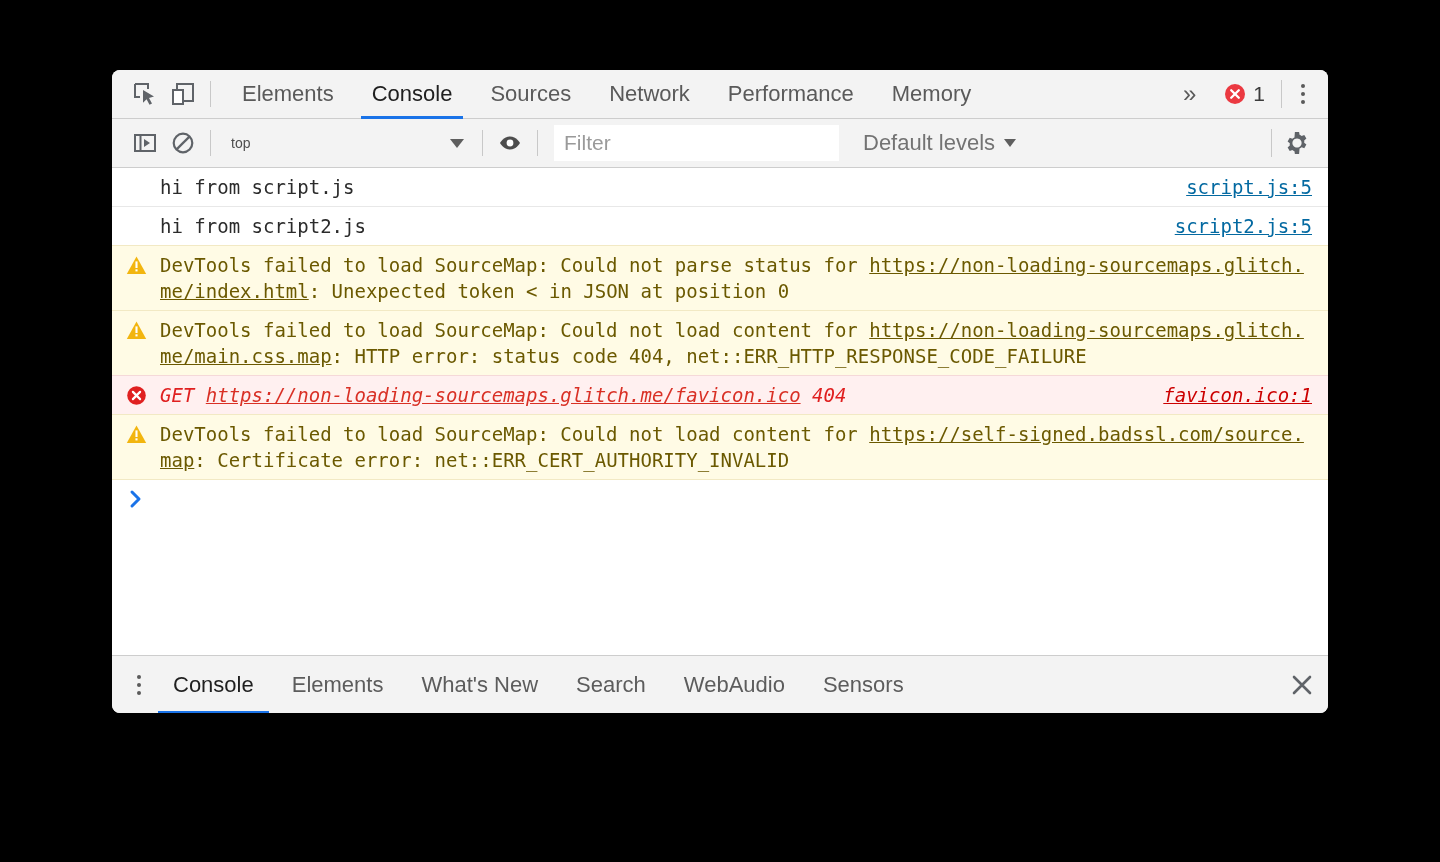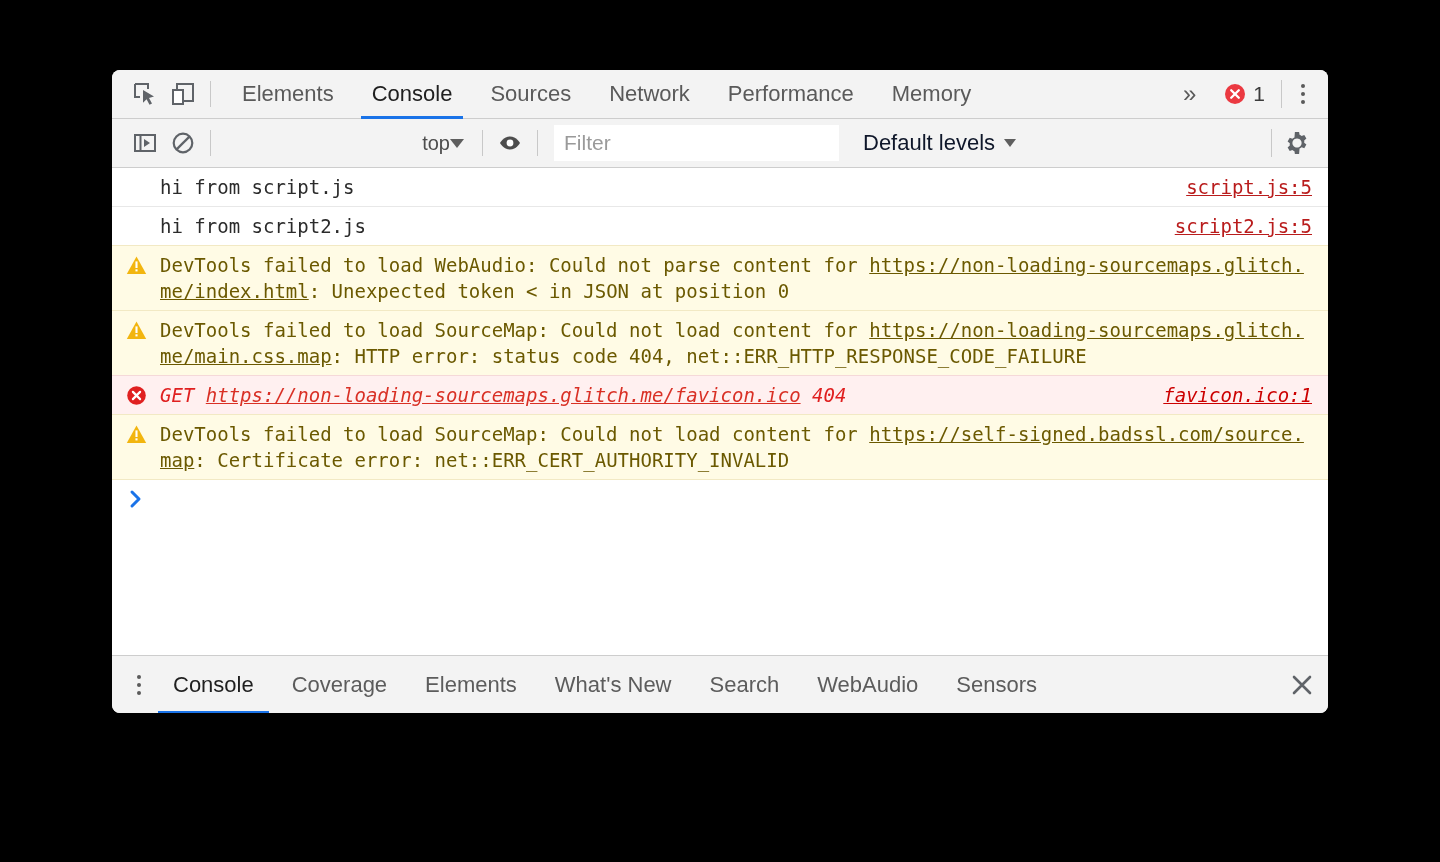--- a/index.html
+++ b/index.html
@@ -178,24 +178,23 @@
   #context-select {
     display: flex;
     align-items: center;
     width: 255px;
     height: 36px;
     padding: 0 10px 0 12px;
     box-sizing: border-box;
     cursor: default;
   }
   #context-select .label {
-    font-size: 20px;
+    font-size: 14px;
     color: #4d4d4d;
     flex: 1;
-    text-align: right;
   }
   .caret {
     width: 0;
     height: 0;
     border-left: 7px solid transparent;
     border-right: 7px solid transparent;
     border-top: 9px solid #5e5e5e;
   }
   #filter-input {
     width: 285px;
@@ -215,21 +214,21 @@
     display: flex;
     align-items: center;
     gap: 9px;
     height: 36px;
     padding: 0 12px;
     margin-left: 12px;
     cursor: default;
   }
   #levels-select .label {
     font-size: 22px;
-    color: #0f172a;
+    color: #737373;
     white-space: nowrap;
   }
   .caret-sm {
     width: 0;
     height: 0;
     border-left: 6px solid transparent;
     border-right: 6px solid transparent;
     border-top: 8px solid #5e5e5e;
   }
   #toolbar-right {
@@ -286,21 +285,21 @@
     word-break: break-all;
   }
   .msg.log .text { color: #2b2b2b; }
   .msg.warn .text { color: #6b5900; }
   .msg.err .text { color: #e02020; }
   .msg .src {
     position: absolute;
     right: 16px;
     top: 6px;
     text-decoration: underline;
-    color: #b91c1c;
+    color: #0369a1;
     white-space: nowrap;
     cursor: pointer;
   }
   .msg.err .src { color: #c00; margin-left: 44px; }
   .warn-link { color: #6b5900; text-decoration: underline; }
   .err-link { color: #d93025; text-decoration: underline; }
 
   
   #prompt-row {
     display: flex;
@@ -488,21 +487,21 @@
     </div>
 
     <div class="msg warn">
       <div class="gutter">
         <svg width="21" height="21" viewBox="0 0 21 21">
           <path d="M10.5 1.6 L20.2 19 H0.8 Z" fill="#f2b50f"></path>
           <rect x="9.45" y="6.4" width="2.1" height="6.6" fill="#ffffff"></rect>
           <rect x="9.45" y="14.3" width="2.1" height="2.1" fill="#ffffff"></rect>
         </svg>
       </div>
-      <div class="text"><span>DevTools failed to load WebAudio: Could not parse content for </span><span class="warn-link">https://non-loading-sourcemaps.glitch.me/index.html</span><span>: Unexpected token &lt; in JSON at position 0</span></div>
+      <div class="text"><span>DevTools failed to load SourceMap: Could not parse status for </span><span class="warn-link">https://non-loading-sourcemaps.glitch.me/index.html</span><span>: Unexpected token &lt; in JSON at position 0</span></div>
     </div>
 
     <div class="msg warn">
       <div class="gutter">
         <svg width="21" height="21" viewBox="0 0 21 21">
           <path d="M10.5 1.6 L20.2 19 H0.8 Z" fill="#f2b50f"></path>
           <rect x="9.45" y="6.4" width="2.1" height="6.6" fill="#ffffff"></rect>
           <rect x="9.45" y="14.3" width="2.1" height="2.1" fill="#ffffff"></rect>
         </svg>
       </div>
@@ -546,23 +545,20 @@
     <div class="kebab">
         <i></i>
         <i></i>
         <i></i>
       </div>
     <div id="drawer-tabs">
       <div class="drawer-tab active">
           <span>Console</span>
         </div>
       <div class="drawer-tab">
-          <span>Coverage</span>
-        </div>
-      <div class="drawer-tab">
           <span>Elements</span>
         </div>
       <div class="drawer-tab">
           <span>What's New</span>
         </div>
       <div class="drawer-tab">
           <span>Search</span>
         </div>
       <div class="drawer-tab">
           <span>WebAudio</span>

